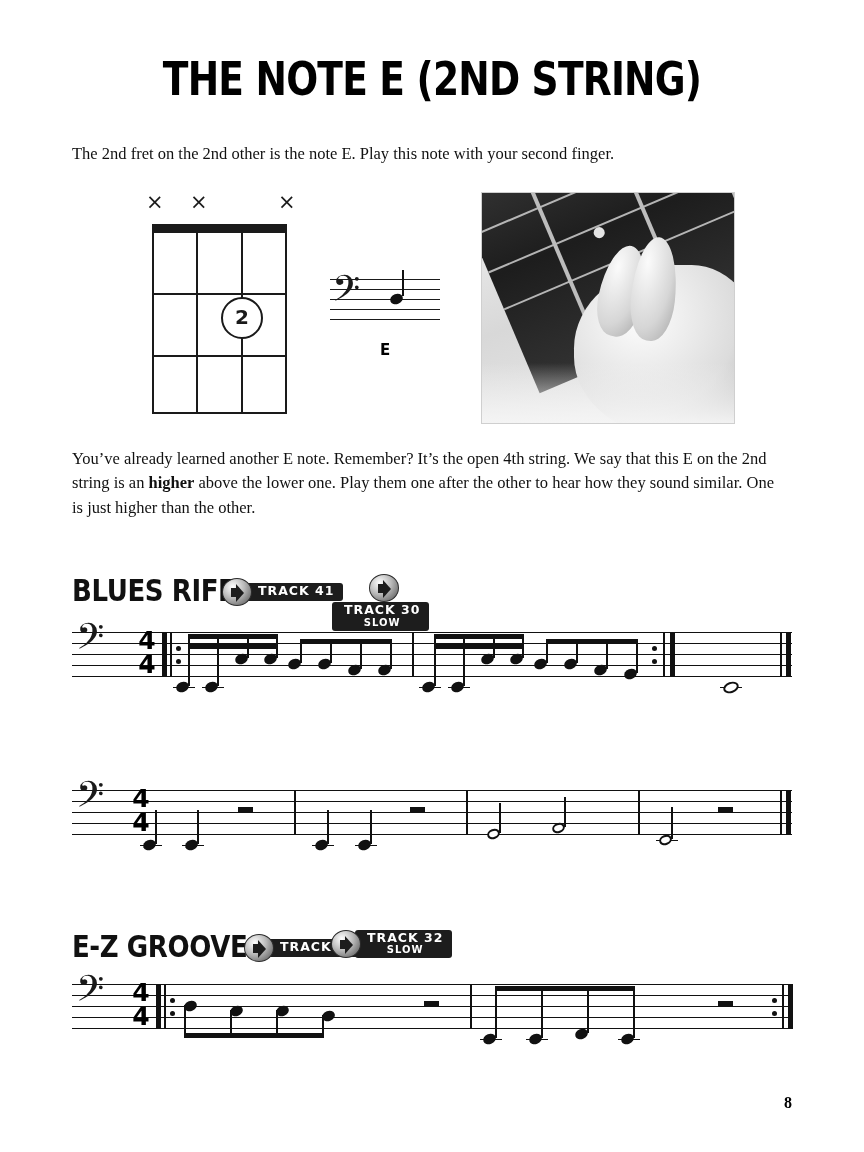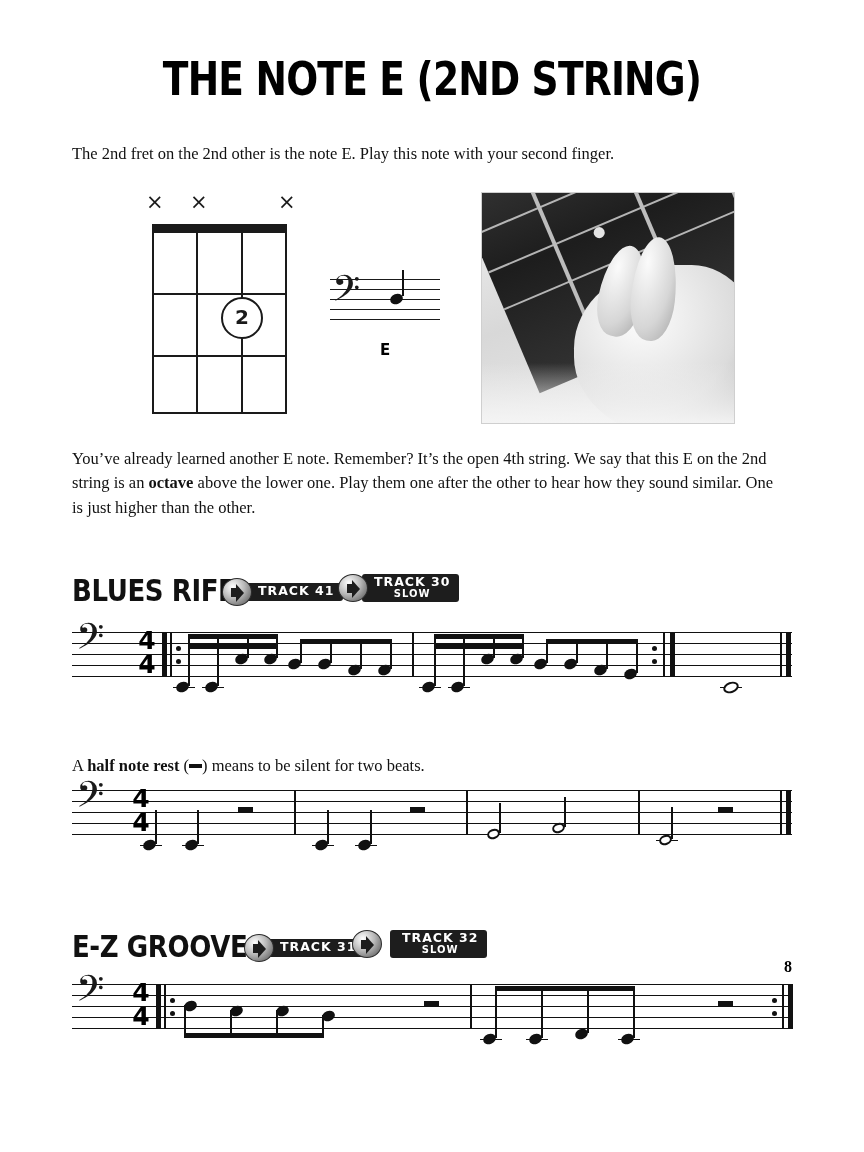--- a/index.html
+++ b/index.html
@@ -12,21 +12,21 @@
     height: 1152px;
     position: relative;
     font-family: "Liberation Serif", serif;
     color: #000000;
     overflow: hidden;
   }
   .page {
     position: absolute;
     left: 0; top: 0;
     width: 864px;
-    height: 1016px;
+    height: 1152px;
     background: #ffffff;
   }
 
   
   .page-title {
     position: absolute;
     left: 72px;
     top: 54px;
     width: 720px;
     text-align: center;
@@ -412,32 +412,32 @@
       <div class="fret" style="left:165px;"></div>
       <div class="fret" style="left:255px;"></div>
       <div class="inlay" style="left:112px; top:120px;"></div>
     </div>
     <div class="hand"></div>
     <div class="finger" style="left:118px; top:52px; width:44px; height:92px; transform:rotate(12deg);"></div>
     <div class="finger" style="left:150px; top:44px; width:44px; height:104px; transform:rotate(6deg);"></div>
     <div class="shade"></div>
   </div>
 
-  <div class="para" id="octave-para"><span>You’ve already learned another E note. Remember? It’s the open 4th string. We say that this E on the 2nd string is an </span><span class="bold">octave</span><span> above the lower one. Play them one after the other to hear how they sound similar. One is just higher than the other.</span></div>
+  <div class="para" id="octave-para"><span>You’ve already learned another E note. Remember? It’s the open 4th string. We say that this E on the 2nd string is an </span><span class="bold">higher</span><span> above the lower one. Play them one after the other to hear how they sound similar. One is just higher than the other.</span></div>
 
 
   <div class="song-title" id="song1-title">BLUES RIFF</div>
 
   <div class="track-badge" style="left:222px; top:578px;">
     <div class="spk"></div>
     <div class="plate">
       <span class="t-main">TRACK 41</span>
     </div>
   </div>
-  <div class="track-badge" style="left:338px; top:574px;">
+  <div class="track-badge" style="left:338px; top:574px;flex-direction:column;">
     <div class="spk"></div>
     <div class="plate">
       <span class="t-main">TRACK 30</span>
       <span class="t-sub">SLOW</span>
     </div>
   </div>
 
   <div class="system" id="system1">
     <div class="staff-line" style="top:0px;"></div>
     <div class="staff-line" style="top:11px;"></div>
@@ -545,21 +545,20 @@
 
     <div class="ledger" style="left:648px; top:55px;"></div>
     <div class="note" style="left:651px; top:50px;">
       <div class="head hollow" style="width:16px;height:11px;"></div>
     </div>
 
     <div class="barline" style="left:708px; top:0; height:45px;"></div>
     <div class="barline thick" style="left:714px; top:0; height:45px;"></div>
   </div>
 
-  <div class="para" id="rest-para"><span>A </span><span class="bold">half note rest</span><span> (</span><span class="rest-inline"></span><span>) means to be silent for two beats.</span></div>
 
   <div class="system" id="system2">
     <div class="staff-line" style="top:0px;"></div>
     <div class="staff-line" style="top:11px;"></div>
     <div class="staff-line" style="top:22px;"></div>
     <div class="staff-line" style="top:33px;"></div>
     <div class="staff-line" style="top:44px;"></div>
 
     <span class="clef" style="left:4px; top:-13px;">𝄢</span>
     <div class="timesig" style="left:56px; top:-3px;">4</div>
@@ -614,21 +613,21 @@
   </div>
 
   <div class="song-title" id="song2-title">E-Z GROOVE</div>
 
   <div class="track-badge" style="left:244px; top:934px;">
     <div class="spk"></div>
     <div class="plate">
       <span class="t-main">TRACK 31</span>
     </div>
   </div>
-  <div class="track-badge" style="left:352px; top:930px;gap:14px;">
+  <div class="track-badge" style="left:331px; top:930px;">
     <div class="spk"></div>
     <div class="plate">
       <span class="t-main">TRACK 32</span>
       <span class="t-sub">SLOW</span>
     </div>
   </div>
 
   <div class="system" id="system3">
     <div class="staff-line" style="top:0px;"></div>
     <div class="staff-line" style="top:11px;"></div>

